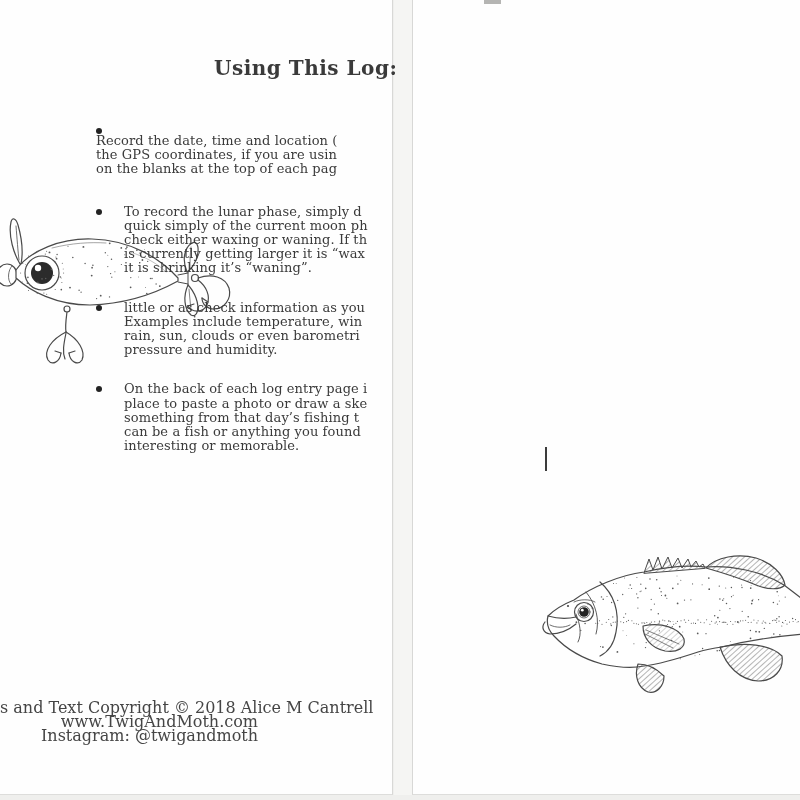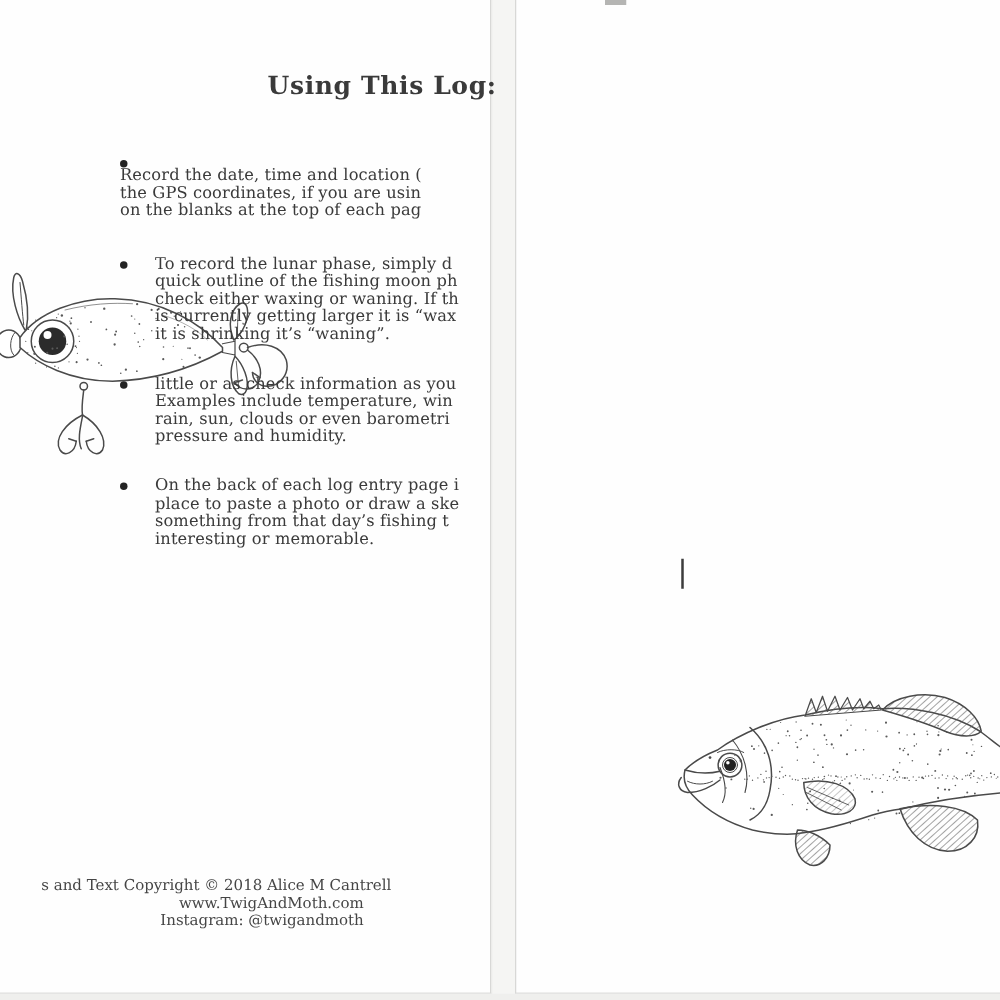--- a/index.html
+++ b/index.html
@@ -21,21 +21,21 @@
     position:absolute;left:214px;top:56px;
     font-size:20px;font-weight:bold;letter-spacing:.5px;white-space:nowrap;
   }
   .bullets{position:absolute;left:96px;top:124px;width:340px;}
   .bullet{display:flex;margin-bottom:25px;}
   .bullet:first-child{margin-bottom:28px;flex-direction:column;}
   .dot{flex:none;width:6px;height:6px;border-radius:50%;background:#232323;margin-top:4px;margin-right:22px;}
   .bline{font-size:13px;line-height:14.2px;white-space:nowrap;letter-spacing:.1px;}
 
   
-  .copyright{position:absolute;left:0;top:701px;width:258px;font-size:12px;line-height:14px;color:#454545;padding-left:33px;}
+  .copyright{position:absolute;left:0;top:701px;width:258px;font-size:16px;line-height:14px;color:#454545;}
   .copyright .c1{white-space:nowrap;text-align:left;}
   .copyright .c2,.copyright .c3{white-space:nowrap;text-align:right;}
 
   
   .lure-art{position:absolute;left:-10px;top:212px;width:270px;height:160px;}
   .fish-art{position:absolute;left:540px;top:552px;width:265px;height:145px;}
 
   
   .caret{position:absolute;left:545px;top:447px;width:2px;height:24px;background:#3c3c3c;}
 </style>
@@ -181,41 +181,42 @@
           <div class="lines">
             <div class="bline">Record the date, time and location (</div>
             <div class="bline">the GPS coordinates, if you are usin</div>
             <div class="bline">on the blanks at the top of each pag</div>
           </div>
         </div>
         <div class="bullet">
           <span class="dot"></span>
           <div class="lines">
             <div class="bline">To record the lunar phase, simply d</div>
-            <div class="bline">quick outline of the fishing moon ph</div>
+            <div class="bline">quick simply of the current moon ph</div>
             <div class="bline">check either waxing or waning. If th</div>
             <div class="bline">is currently getting larger it is “wax</div>
             <div class="bline">it is shrinking it’s “waning”.</div>
           </div>
         </div>
         <div class="bullet">
           <span class="dot"></span>
           <div class="lines">
             <div class="bline">little or as check information as you</div>
             <div class="bline">Examples include temperature, win</div>
             <div class="bline">rain, sun, clouds or even barometri</div>
             <div class="bline">pressure and humidity.</div>
           </div>
         </div>
         <div class="bullet">
           <span class="dot"></span>
           <div class="lines">
             <div class="bline">On the back of each log entry page i</div>
             <div class="bline">place to paste a photo or draw a ske</div>
             <div class="bline">something from that day’s fishing t</div>
+            <div class="bline">can be a fish or anything you found</div>
             <div class="bline">interesting or memorable.</div>
           </div>
         </div>
       </div>
   </div>
 
   <svg class="fish-art" viewBox="0 0 265 145" fill="none" stroke="#4a4a4a" stroke-width="1.2" stroke-linecap="round" stroke-linejoin="round">
     <defs>
       <pattern id="hatch" patternUnits="userSpaceOnUse" width="4" height="4" patternTransform="rotate(48)">
         <line x1="0" y1="0" x2="0" y2="4" stroke="#5a5a5a" stroke-width="0.9"></line>

